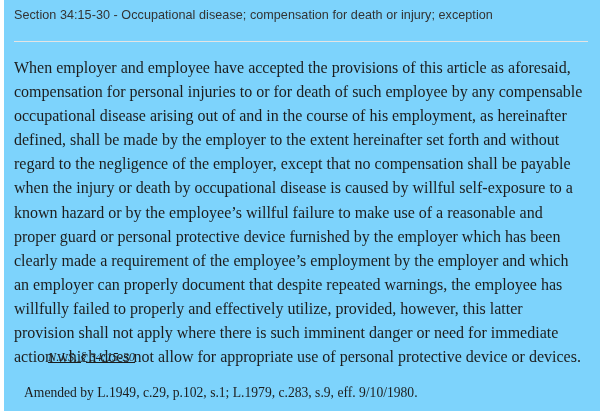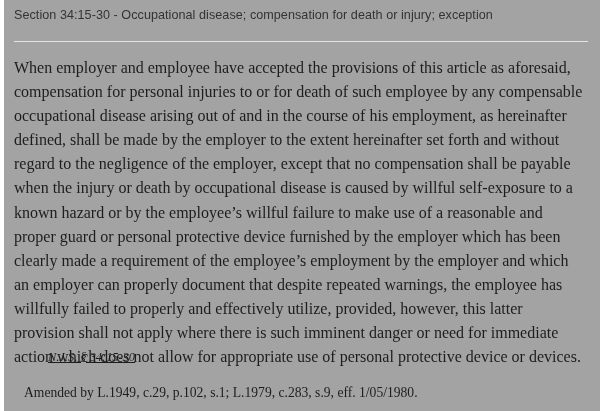--- a/index.html
+++ b/index.html
@@ -10,21 +10,21 @@
     width: 600px;
     height: 411px;
     background: #ffffff;
     font-family: "Liberation Serif", "DejaVu Serif", serif;
     overflow: hidden;
   }
   .page {
     position: relative;
     width: 600px;
     height: 411px;
-    background: #a3a3a3;
+    background: #7dd3fc;
     box-sizing: border-box;
     border-left: 4px solid #ffffff;
   }
   .doc-heading {
     position: absolute;
     left: 10px;
     top: 6px;
     width: 575px;
     font-family: "Liberation Sans", "DejaVu Sans", sans-serif;
     font-size: 12.6px;
@@ -86,15 +86,15 @@
   <div class="doc-heading">Section 34:15-30 - Occupational disease; compensation for death or injury; exception</div>
 
   <div class="divider"></div>
 
   <div class="body-block">
     <p class="body-text">When employer and employee have accepted the provisions of this article as aforesaid, compensation for personal injuries to or for death of such employee by any compensable occupational disease arising out of and in the course of his employment, as hereinafter defined, shall be made by the employer to the extent hereinafter set forth and without regard to the negligence of the employer, except that no compensation shall be payable when the injury or death by occupational disease is caused by willful self-exposure to a known hazard or by the employee’s willful failure to make use of a reasonable and proper guard or personal protective device furnished by the employer which has been clearly made a requirement of the employee’s employment by the employer and which an employer can properly document that despite repeated warnings, the employee has willfully failed to properly and effectively utilize, provided, however, this latter provision shall not apply where there is such imminent danger or need for immediate action which does not allow for appropriate use of personal protective device or devices.</p>
   </div>
 
   <div class="citation">N.J.S. § 34:15-30</div>
 
-  <div class="amendment">Amended by L.1949, c.29, p.102, s.1; L.1979, c.283, s.9, eff. 1/05/1980.</div>
+  <div class="amendment">Amended by L.1949, c.29, p.102, s.1; L.1979, c.283, s.9, eff. 9/10/1980.</div>
 
 </div>
 
 </body></html>

